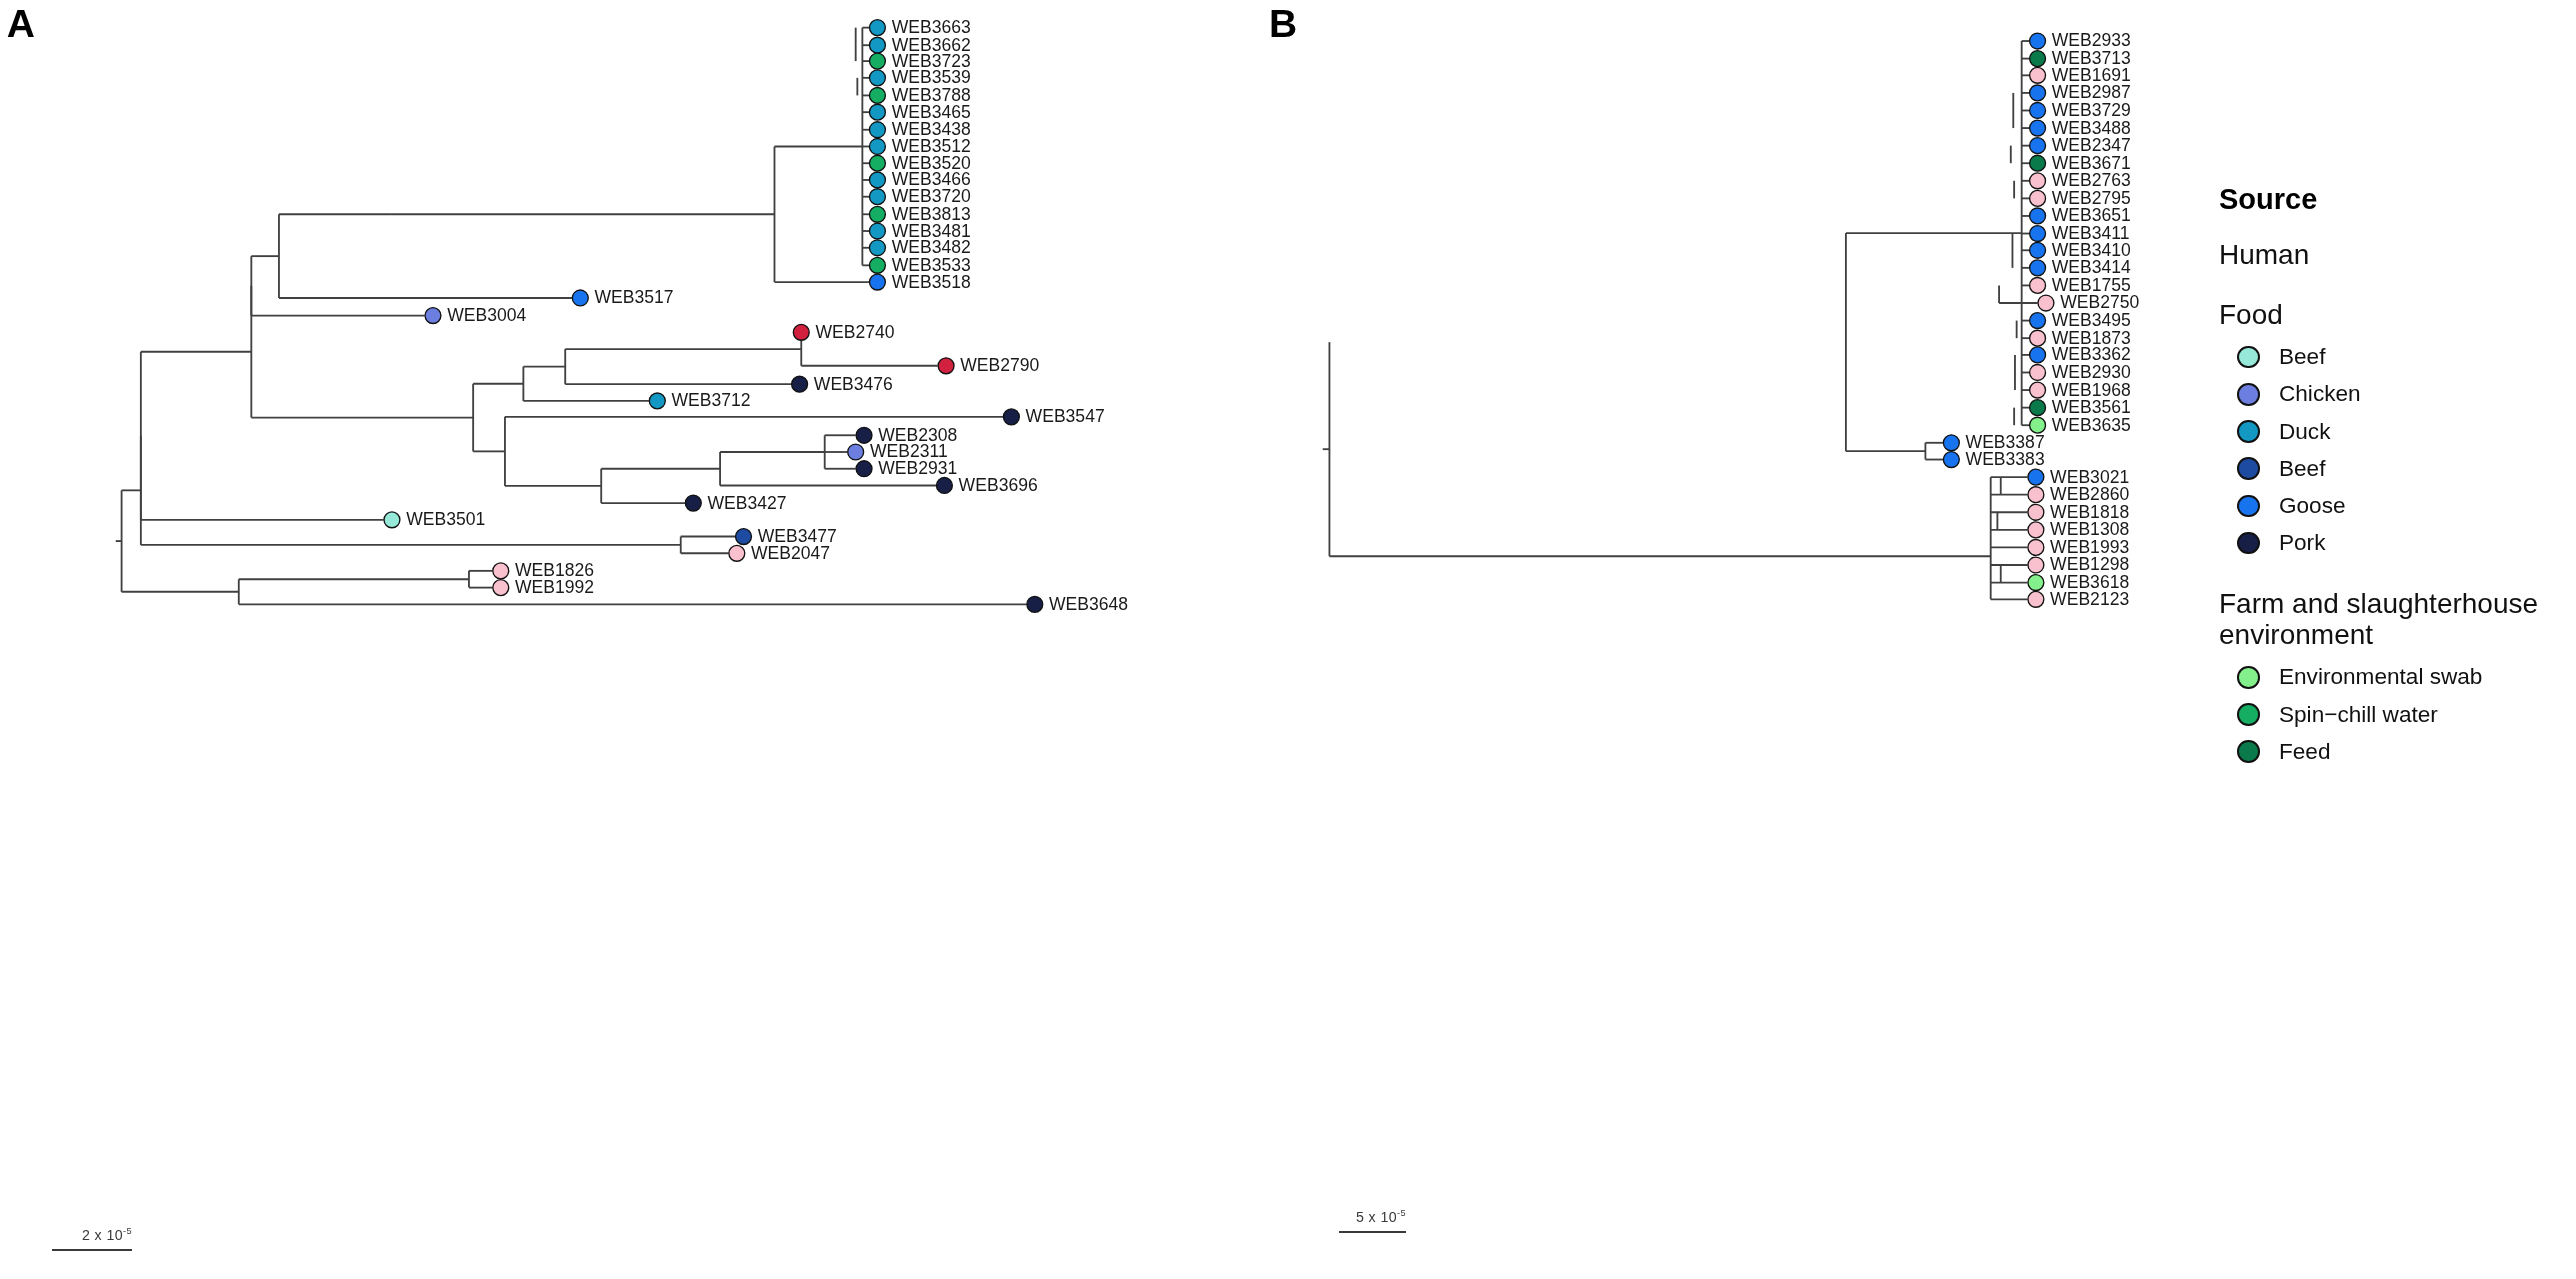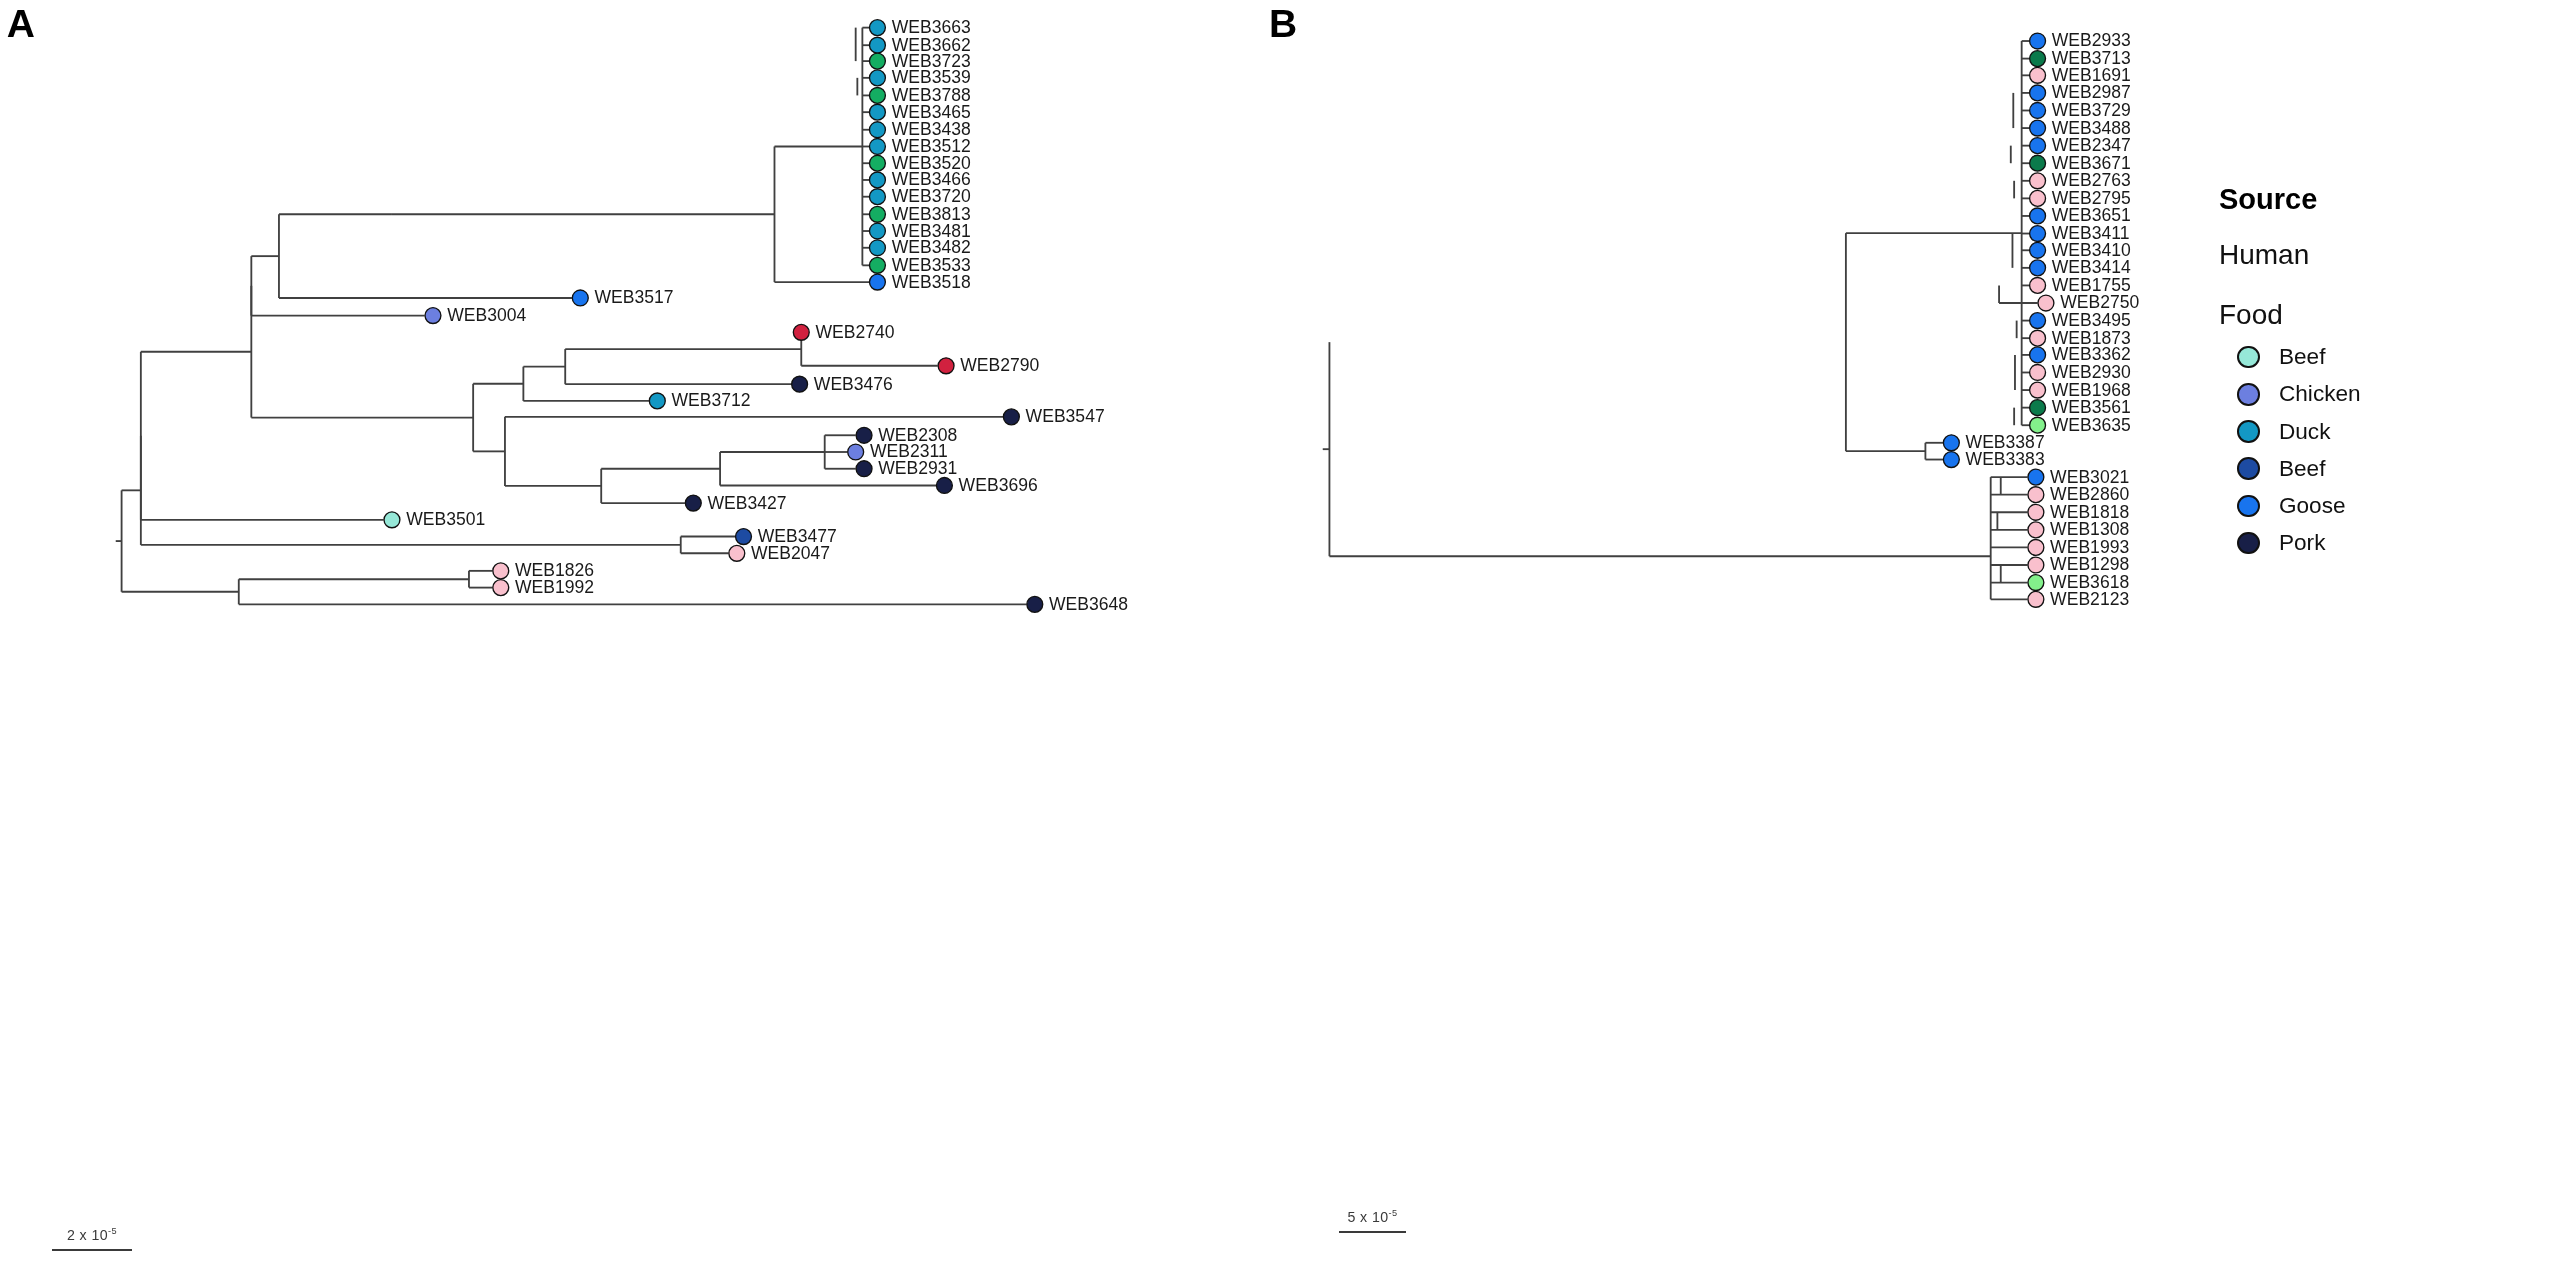--- a/index.html
+++ b/index.html
@@ -100,21 +100,21 @@
     white-space: nowrap;
   }
 
   
   .scalebar {
     position: absolute;
   }
   .scalebar .sb-text {
     font-size: 14.2px;
     color: #3a3a3a;
-    text-align: center;
+    text-align: right;
     letter-spacing: 0.4px;
     white-space: nowrap;
   }
   .scalebar .sb-text sup { font-size: 9.2px; }
   .scalebar .sb-line {
     height: 0;
     border-top: 2.5px solid #3a3a3a;
     margin-top: 5.9px;
   }
   #scalebar-a { left: 52px; top: 1226px; width: 80px; }
@@ -429,20 +429,37 @@
             <div class="legend-item">
               <span class="legend-swatch" style="background: rgb(24, 116, 238);"></span>
               <span class="legend-label">Goose</span>
             </div>
             <div class="legend-item">
               <span class="legend-swatch" style="background: rgb(24, 31, 71);"></span>
               <span class="legend-label">Pork</span>
             </div>
           </div>
         </div>
+        <div class="legend-group">
+          <div class="legend-group-title">Farm and slaughterhouse environment</div>
+          <div class="legend-items">
+            <div class="legend-item">
+              <span class="legend-swatch" style="background: rgb(131, 240, 139);"></span>
+              <span class="legend-label">Environmental swab</span>
+            </div>
+            <div class="legend-item">
+              <span class="legend-swatch" style="background: rgb(20, 173, 98);"></span>
+              <span class="legend-label">Spin−chill water</span>
+            </div>
+            <div class="legend-item">
+              <span class="legend-swatch" style="background: rgb(11, 122, 75);"></span>
+              <span class="legend-label">Feed</span>
+            </div>
+          </div>
+        </div>
       </div>
   </div>
 
   <div class="scalebar" id="scalebar-a">
     <div class="sb-text">
       <span>2 x 10</span><sup>-5</sup>
     </div>
     <div class="sb-line"></div>
   </div>
 

